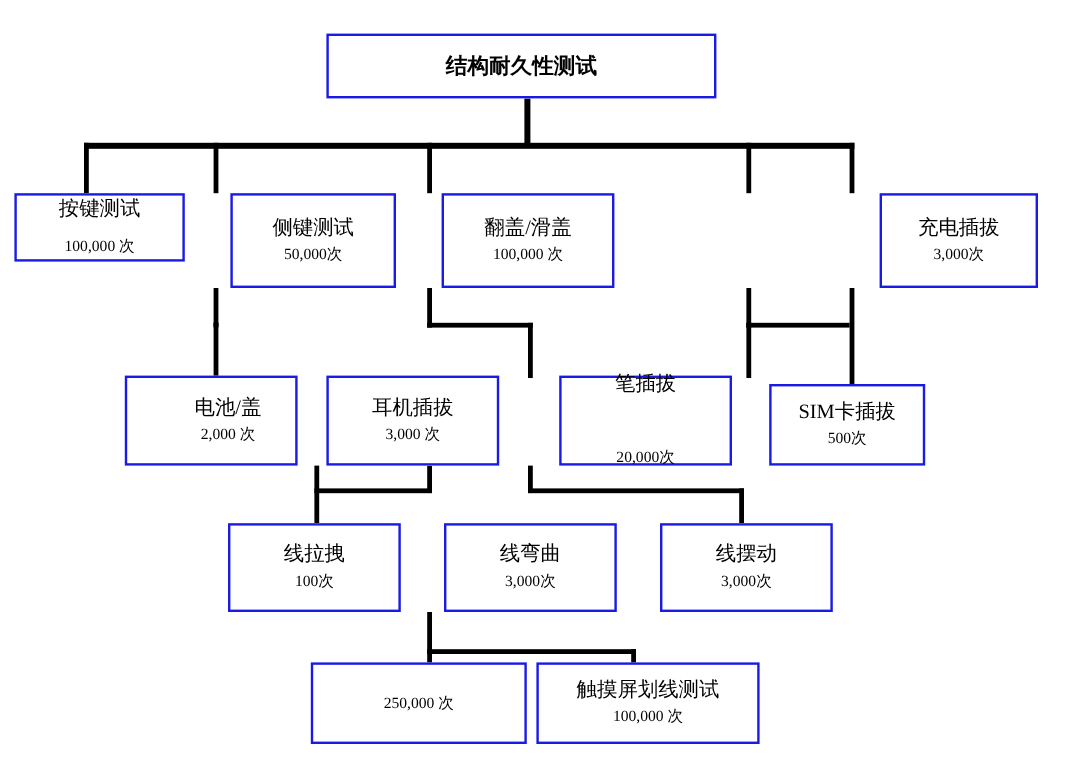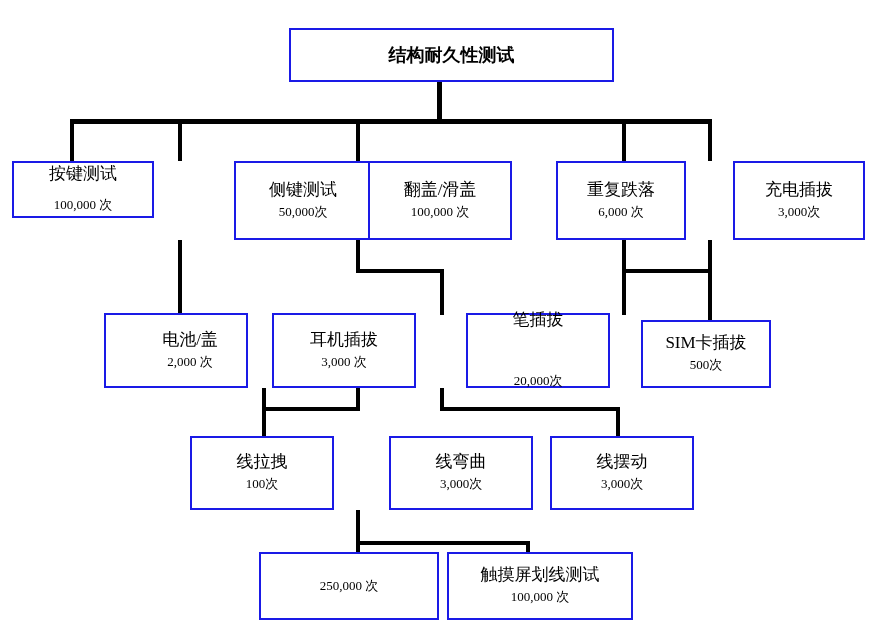--- a/index.html
+++ b/index.html
@@ -84,43 +84,39 @@
 
   <div class="connector" style="left:440px; top:388px; width:4px; height:22px;"></div>
   <div class="connector" style="left:440px; top:407px; width:180px; height:4px;"></div>
   <div class="connector" style="left:616px; top:407px; width:4px; height:29px;"></div>
 
   <div class="connector" style="left:356px; top:510px; width:4px; height:35px;"></div>
   <div class="connector" style="left:356px; top:541px; width:174px; height:4px;"></div>
   <div class="connector" style="left:356px; top:541px; width:4px; height:12px;"></div>
   <div class="connector" style="left:526px; top:541px; width:4px; height:12px;"></div>
 
-  <div class="node root" style="left:289px; top:28px; width:325px; height:54px;">
+  <div class="node root" style="left:272px; top:28px; width:325px; height:54px;">
     <span class="line1">结构耐久性测试</span>
   </div>
 
   <div class="node" style="left:12px; top:161px; width:142px; height:57px;justify-content:space-between;">
     <span class="line1">按键测试</span>
     <span class="line2">100,000 次</span>
   </div>
 
-  <div class="node" style="left:192px; top:161px; width:138px; height:79px;margin-left:42px;">
+  <div class="node" style="left:192px; top:161px; width:138px; height:79px;">
     <span class="line1">侧键测试</span>
     <span class="line2">50,000次</span>
   </div>
 
   <div class="node" style="left:368px; top:161px; width:144px; height:79px;">
     <span class="line1">翻盖/滑盖</span>
     <span class="line2">100,000 次</span>
   </div>
 
-  <div class="node" style="left:556px; top:161px; width:130px; height:79px;">
-    <span class="line1">重复跌落</span>
-    <span class="line2">6,000 次</span>
-  </div>
 
   <div class="node" style="left:733px; top:161px; width:132px; height:79px;">
     <span class="line1">充电插拔</span>
     <span class="line2">3,000次</span>
   </div>
 
   <div class="node" style="left:104px; top:313px; width:144px; height:75px;padding-left:28px;">
     <span class="line1">电池/盖</span>
     <span class="line2">2,000 次</span>
   </div>
@@ -138,21 +134,21 @@
   <div class="node" style="left:641px; top:320px; width:130px; height:68px;">
     <span class="line1">SIM卡插拔</span>
     <span class="line2">500次</span>
   </div>
 
   <div class="node" style="left:190px; top:436px; width:144px; height:74px;">
     <span class="line1">线拉拽</span>
     <span class="line2">100次</span>
   </div>
 
-  <div class="node" style="left:370px; top:436px; width:144px; height:74px;margin-left:19px;">
+  <div class="node" style="left:370px; top:436px; width:144px; height:74px;">
     <span class="line1">线弯曲</span>
     <span class="line2">3,000次</span>
   </div>
 
   <div class="node" style="left:550px; top:436px; width:144px; height:74px;">
     <span class="line1">线摆动</span>
     <span class="line2">3,000次</span>
   </div>
 
   <div class="node" style="left:259px; top:552px; width:180px; height:68px;">

